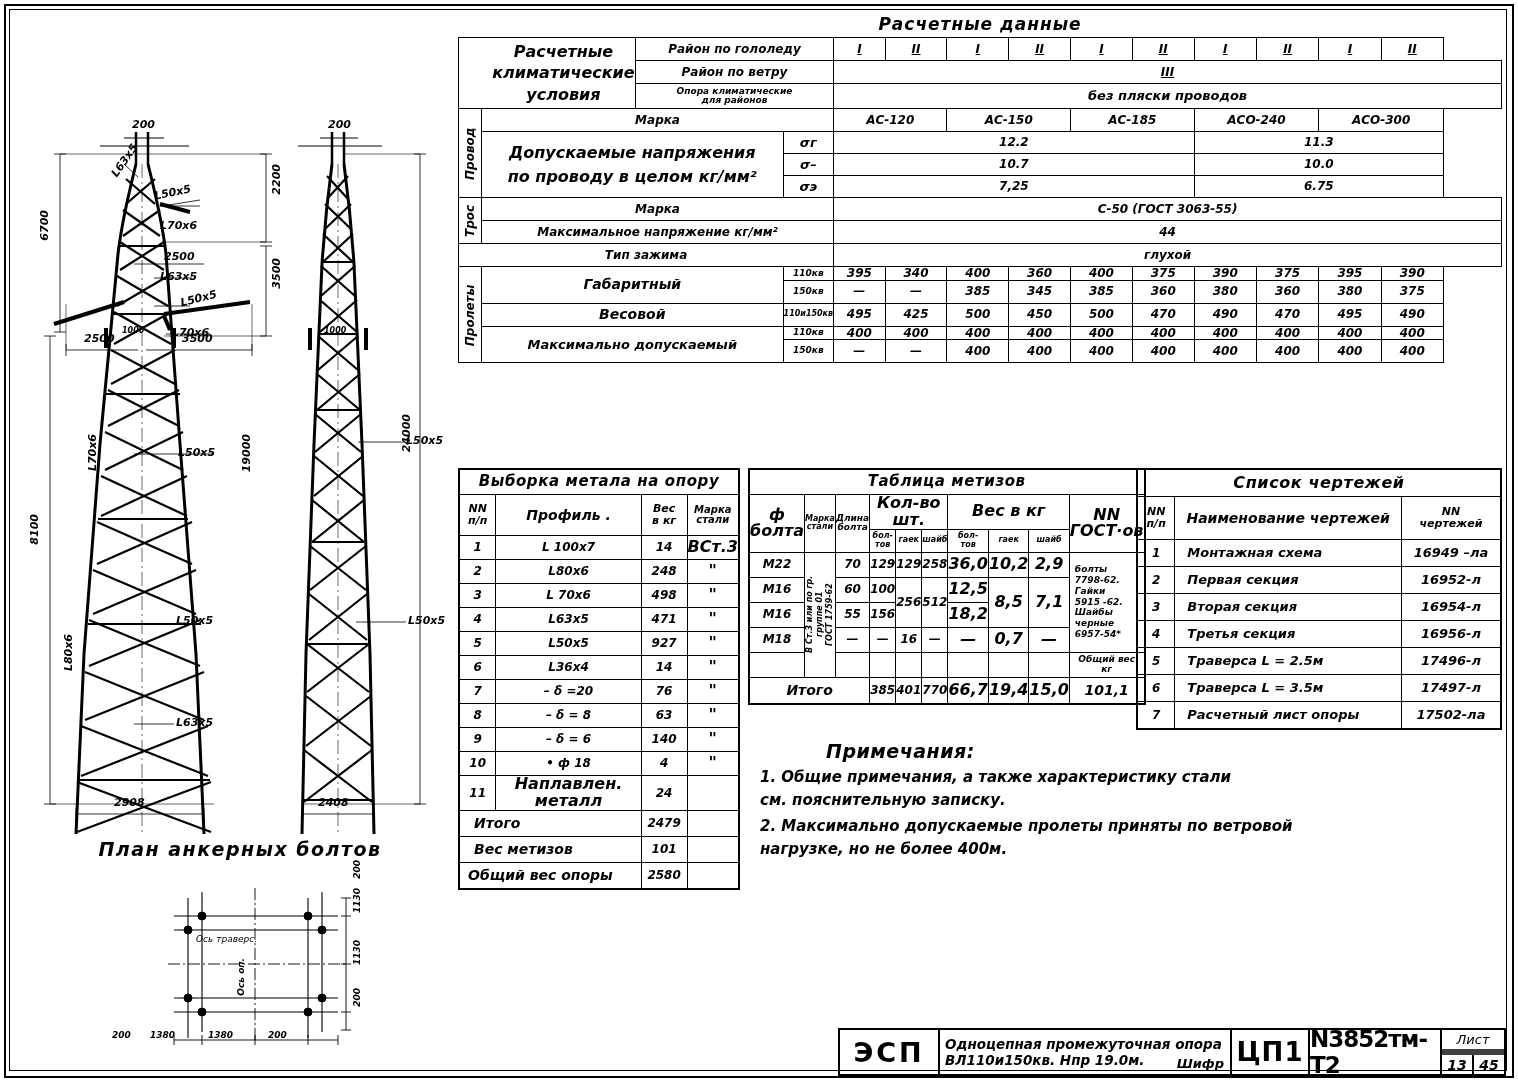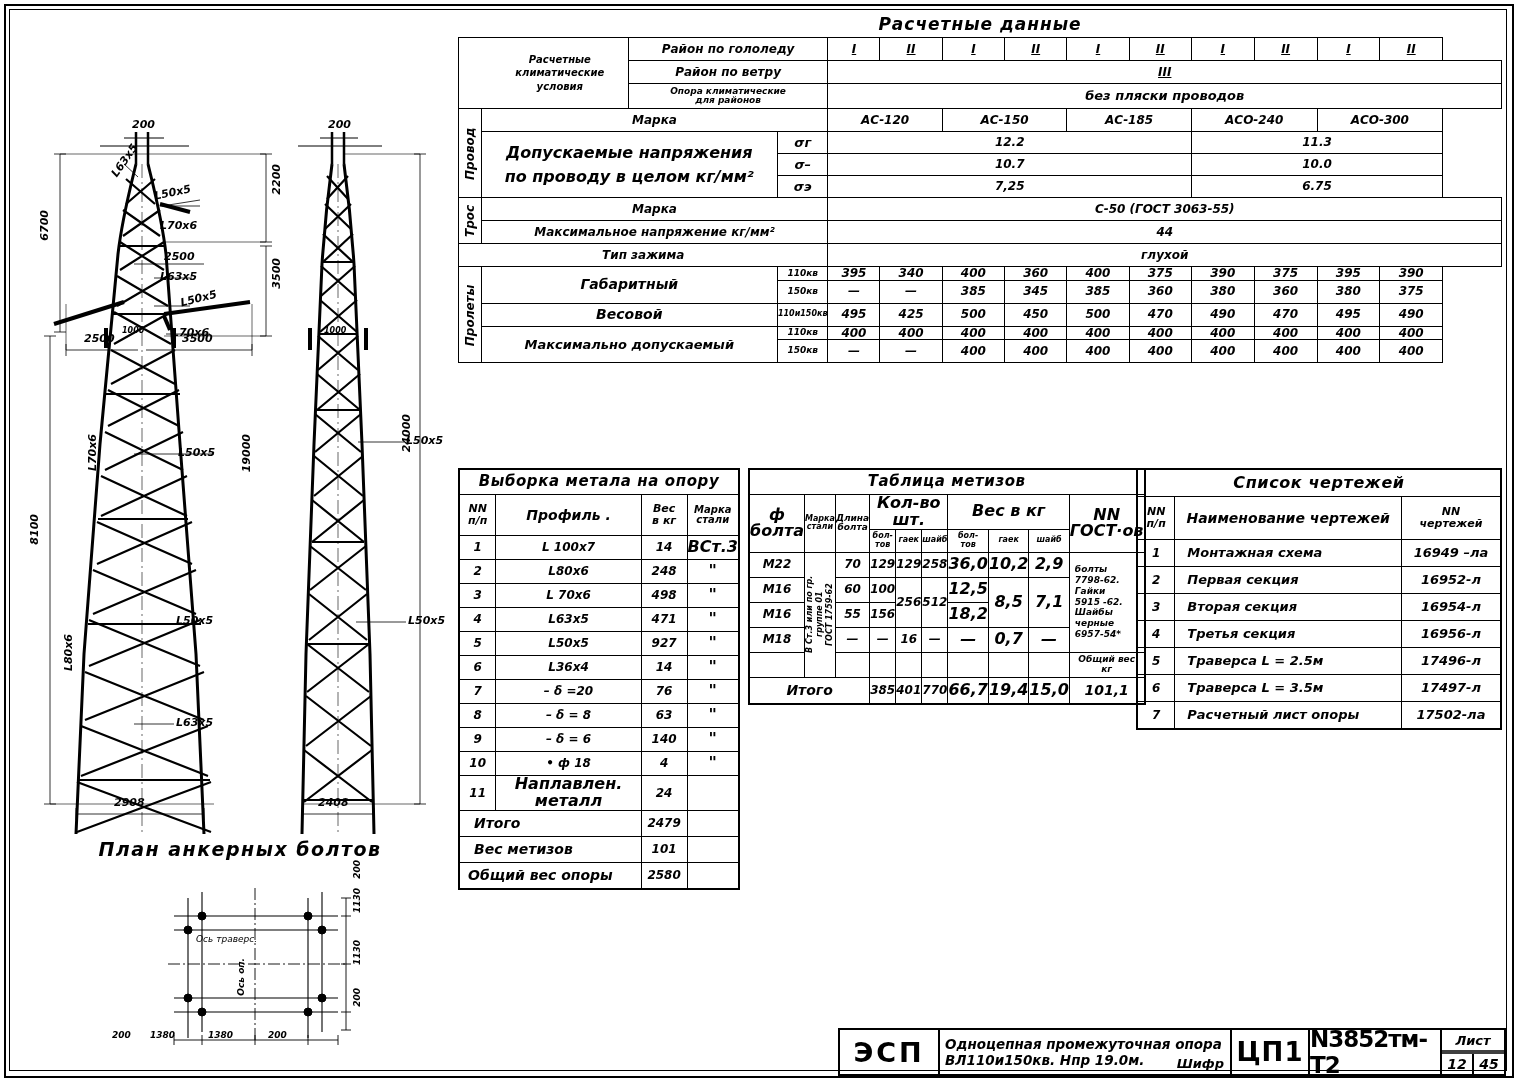--- a/index.html
+++ b/index.html
@@ -267,21 +267,21 @@
         <col style="width:68px">
           <col style="width:68px">
           <col style="width:68px">
           <col style="width:68px">
         <col style="width:68px">
           <col style="width:68px">
       </colgroup>
 
       <tbody>
           <tr>
-        <td rowspan="3" colspan="3" style="height:22px;font-size:10px;line-height:1.35;padding-left:33px;">
+        <td rowspan="3" colspan="3" style="height:22px;font-size:16px;line-height:1.35;padding-left:33px;">
           <span style="white-space:pre-line;">Расчетные
 климатические
 условия</span>
         </td>
         <td colspan="2" style="height:22px;">Район по гололеду</td>
         <td class="ul">I</td>
         <td class="ul">II</td>
         <td class="ul">I</td>
         <td class="ul">II</td>
         <td class="ul">I</td>
@@ -684,32 +684,39 @@
           </tr>
       <tr>
             <td style="height:26px;">7</td>
             <td style="text-align:left;padding-left:12px;font-size:13px;">Расчетный лист опоры</td>
             <td style="font-size:13px;">17502-ла</td>
           </tr>
     </tbody>
       </table>
   </div>
 
+  <div style="position:absolute;left:760px;top:740px;width:700px;">
+    <div style="font-style:italic;font-weight:700;font-size:19px;margin-left:66px;letter-spacing:.5px;">Примечания:</div>
+    <div style="font-style:italic;font-weight:700;font-size:15px;white-space:pre-line;line-height:1.55;margin-top:4px;">1. Общие примечания, а также характеристику стали
+    см. пояснительную записку.</div>
+    <div style="font-style:italic;font-weight:700;font-size:15px;white-space:pre-line;line-height:1.55;margin-top:2px;">2. Максимально допускаемые пролеты приняты по ветровой
+    нагрузке, но не более 400м.</div>
+  </div>
 
   <div style="position:absolute;left:838px;top:1028px;width:664px;height:44px;display:flex;border:2px solid #000;">
     <div style="width:98px;border-right:2px solid #000;display:flex;align-items:center;justify-content:center;font-weight:900;font-size:27px;letter-spacing:3px;">ЭСП</div>
     <div style="flex:1;border-right:2px solid #000;display:flex;flex-direction:column;justify-content:center;padding-left:5px;position:relative;">
       <div style="font-style:italic;font-weight:700;font-size:13.5px;">Одноцепная   промежуточная  опора</div>
       <div style="font-style:italic;font-weight:700;font-size:13.5px;">ВЛ110и150кв. Нпр 19.0м.</div>
       <div style="position:absolute;right:6px;bottom:3px;font-style:italic;font-weight:700;font-size:13px;">Шифр</div>
     </div>
     <div style="width:76px;border-right:2px solid #000;display:flex;align-items:center;justify-content:center;font-weight:900;font-size:26px;letter-spacing:1px;">ЦП1</div>
     <div style="width:130px;border-right:2px solid #000;display:flex;align-items:center;justify-content:center;font-weight:900;font-size:23px;letter-spacing:-1px;">N3852тм-Т2</div>
     <div style="width:62px;display:flex;flex-direction:column;">
-      <div style="height:50%;border-bottom:4px solid #404040;display:flex;align-items:center;justify-content:center;font-style:italic;font-weight:700;font-size:13px;">Лист</div>
+      <div style="height:50%;border-bottom:6px solid #404040;display:flex;align-items:center;justify-content:center;font-style:italic;font-weight:400;font-size:13px;">Лист</div>
       <div style="height:50%;display:flex;">
-        <div style="flex:1;border-right:2px solid #000;display:flex;align-items:center;justify-content:center;font-style:italic;font-weight:700;font-size:14px;">12</div>
+        <div style="flex:1;border-right:2px solid #000;display:flex;align-items:center;justify-content:center;font-style:italic;font-weight:700;font-size:14px;">13</div>
         <div style="flex:1;display:flex;align-items:center;justify-content:center;font-style:italic;font-weight:700;font-size:14px;">45</div>
       </div>
     </div>
   </div>
 
 </div>
 
 </body></html>

